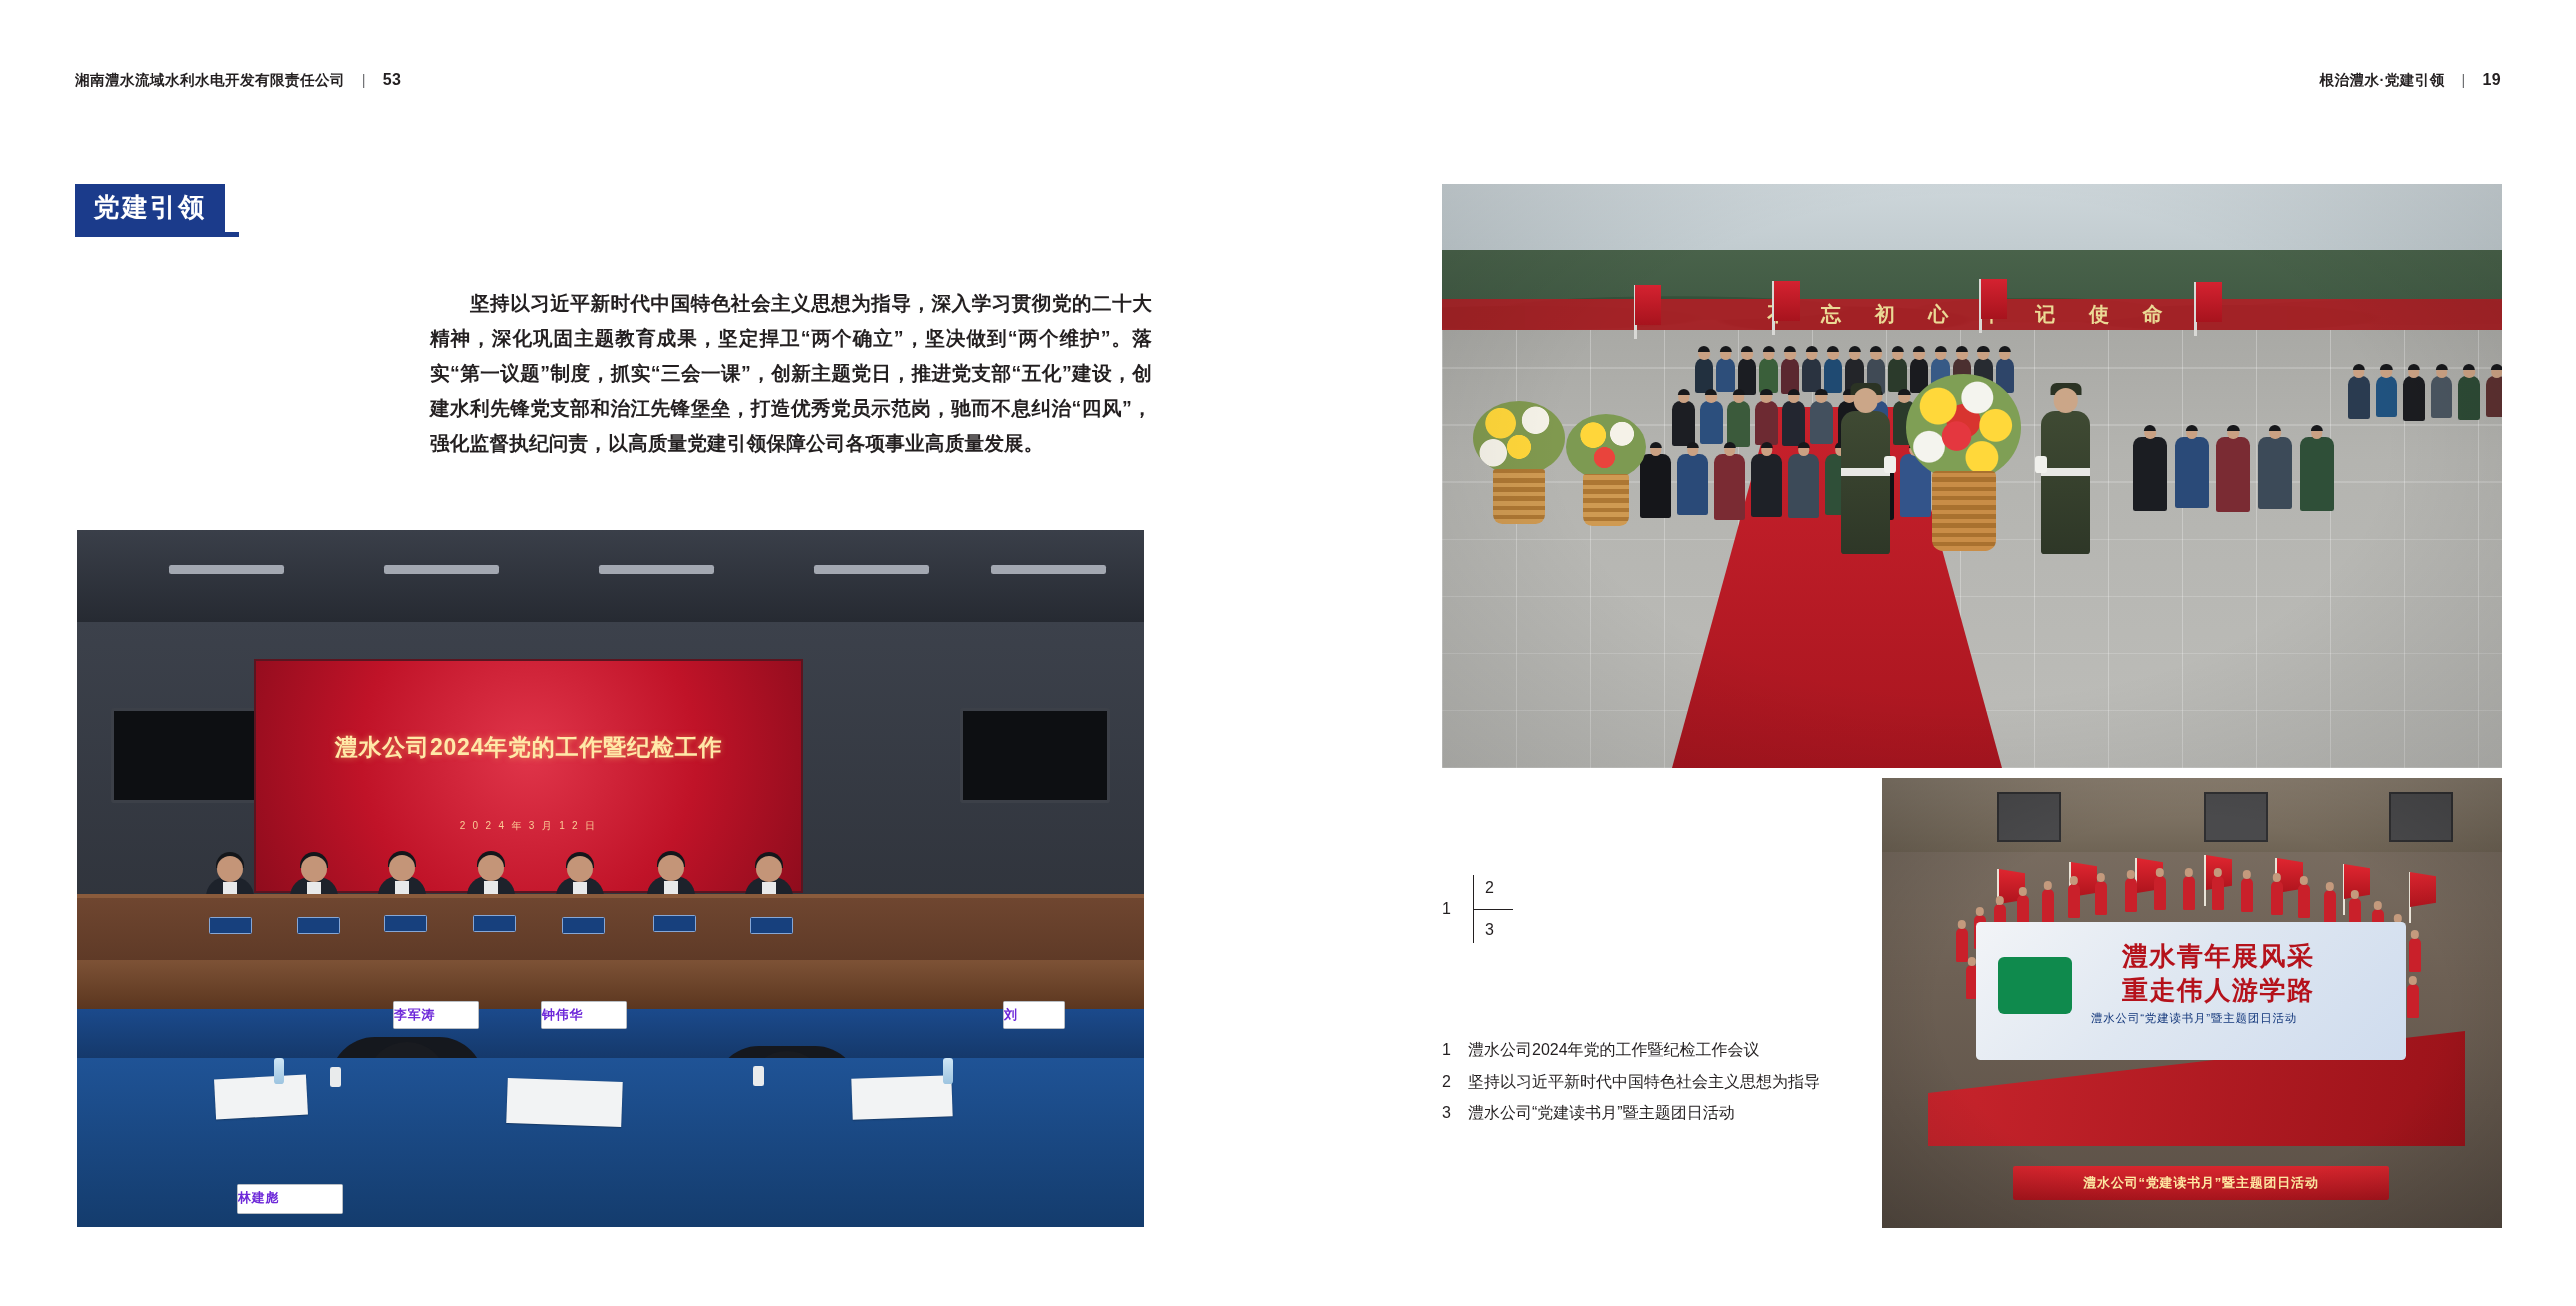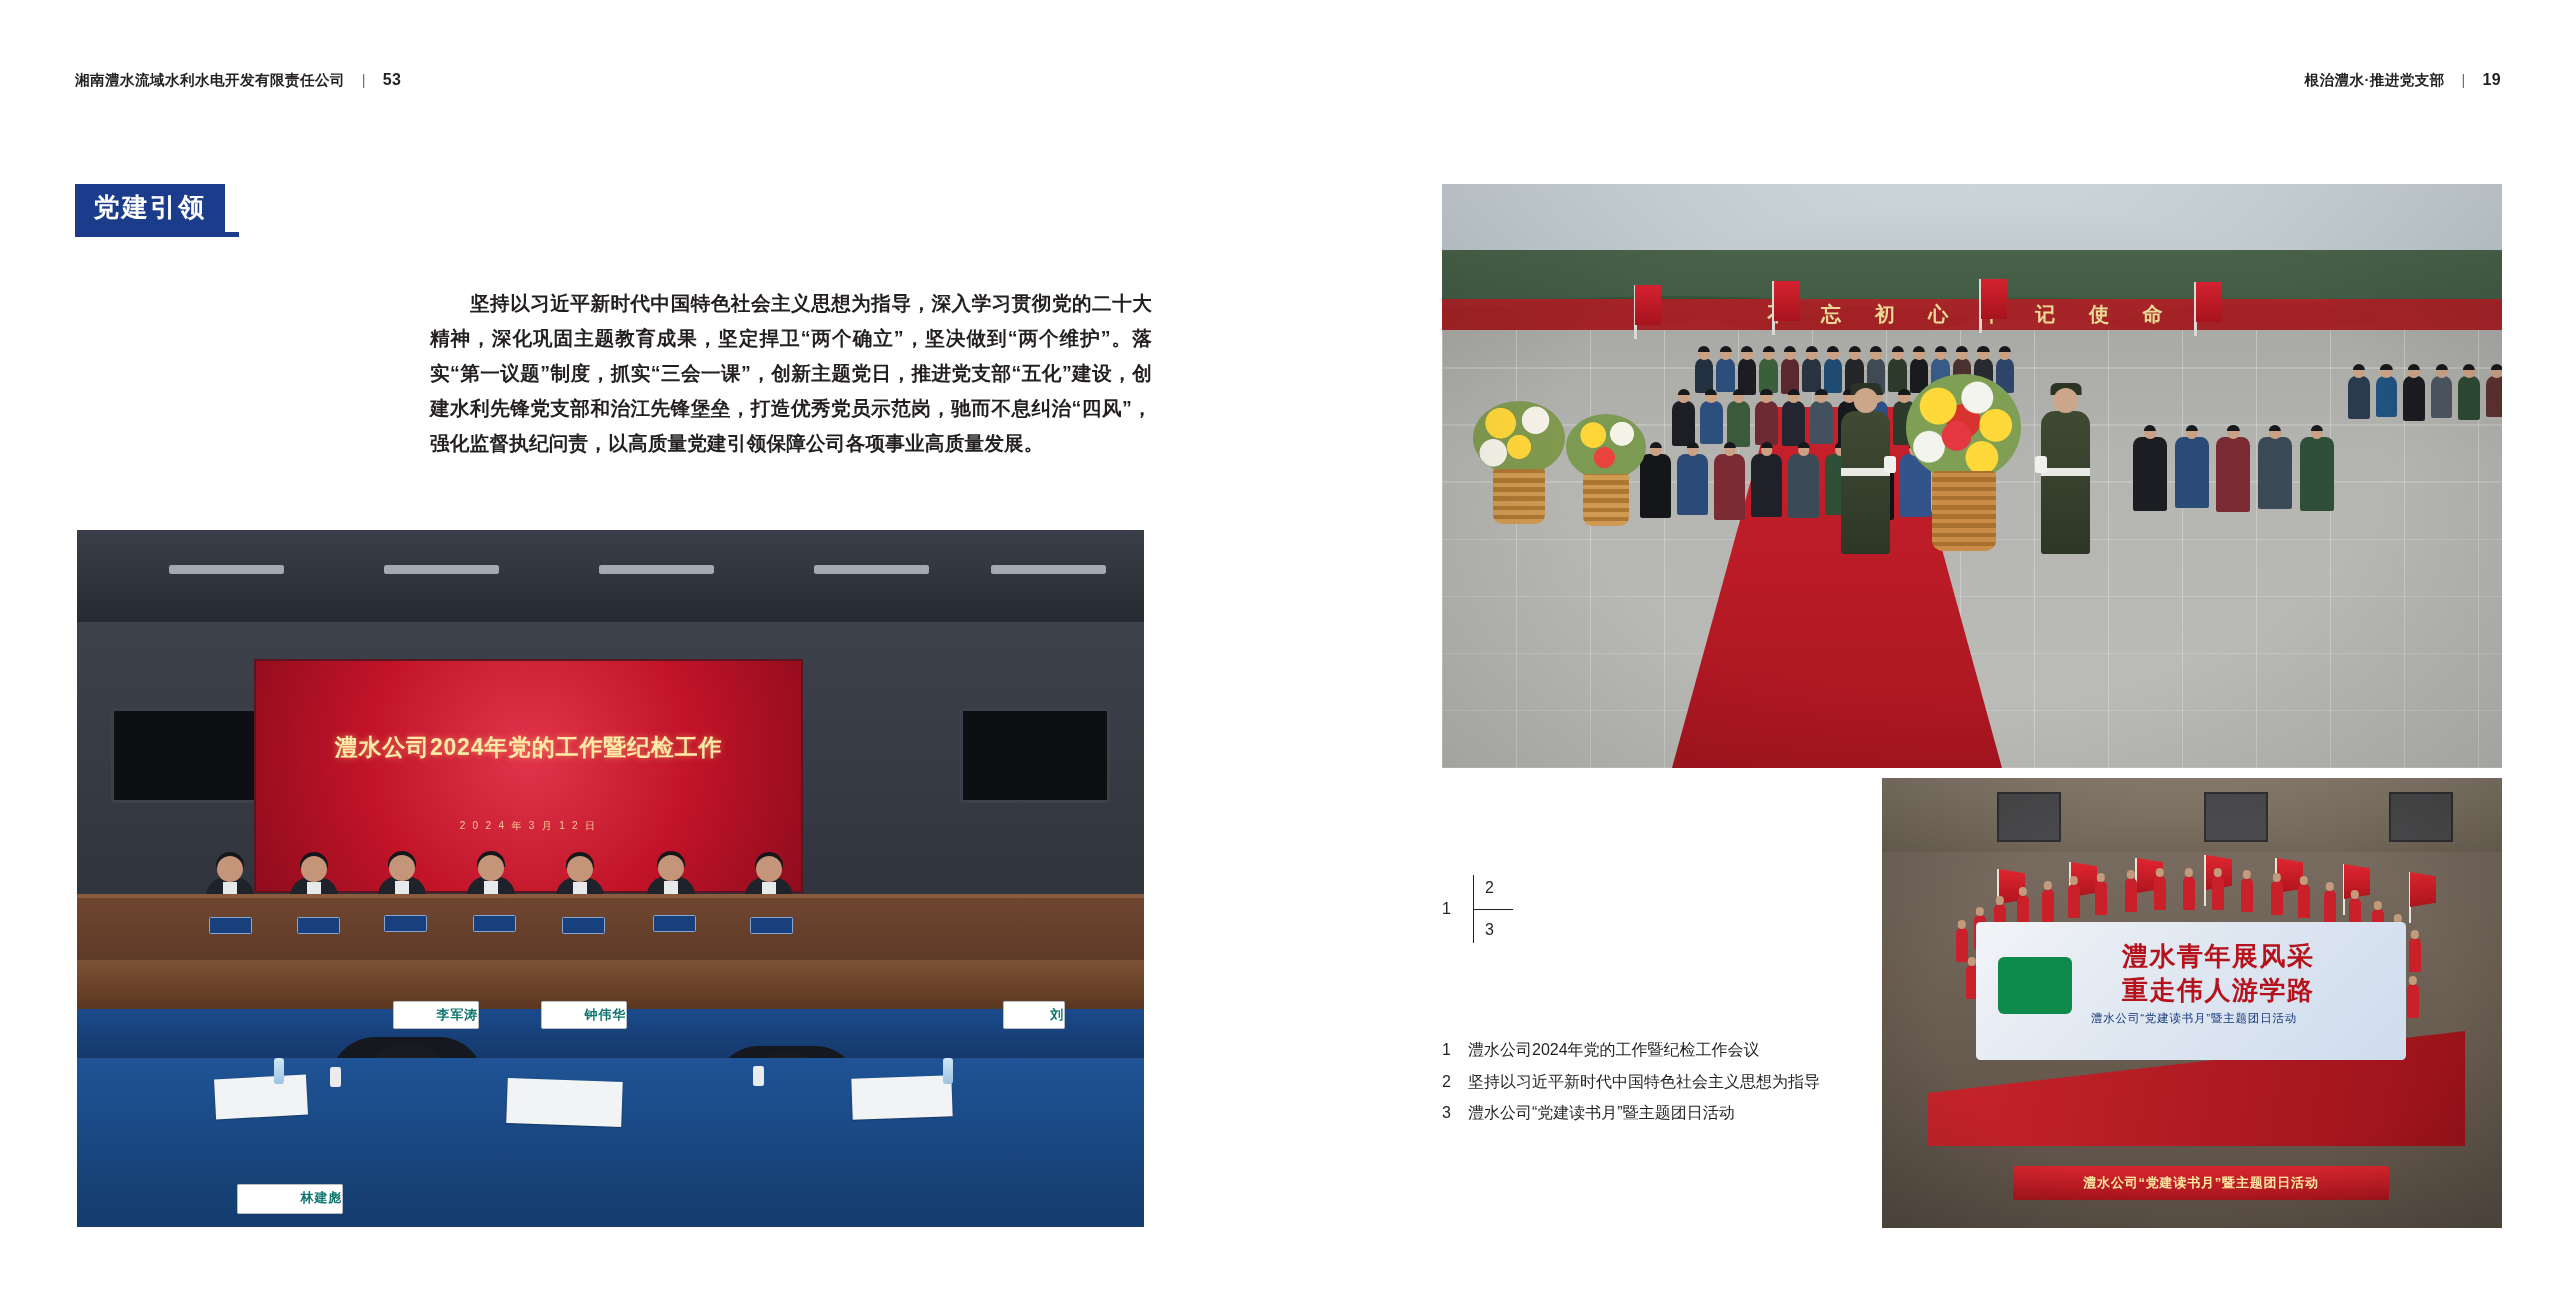--- a/index.html
+++ b/index.html
@@ -278,24 +278,24 @@
   .bigback .bhead {
     position: absolute; left: 50%; top: 4.6px; transform: translateX(-50%);
     width: 57px; height: 51px; border-radius: 50% 50% 44% 44%;
     background: #191b20;
   }
   .placard {
     position: absolute;
     background: #ffffff;
     border: 0.8px solid #b9bec4;
     border-radius: 1.5px;
-    color: #0f766e;
+    color: #6d28d9;
     font-size: 13px;
     font-weight: bold;
-    text-align: right;
+    text-align: left;
     line-height: 26px;
     letter-spacing: 0.8px;
   }
   .paper {
     position: absolute;
     background: #f2f3f4;
     box-shadow: 0 0.8px 1.5px rgba(0,0,0,.3);
   }
   .cup {
     position: absolute;
@@ -519,21 +519,21 @@
 </head>
 <body>
 
 <div class="runhead runhead-left">
   <span>湘南澧水流域水利水电开发有限责任公司</span>
   <span class="sep">|</span>
   <span class="folio">53</span>
 </div>
 
 <div class="runhead runhead-right">
-  <span>根治澧水·推进党支部</span>
+  <span>根治澧水·党建引领</span>
   <span class="sep">|</span>
   <span class="folio">19</span>
 </div>
 
 <div class="section-badge">党建引领</div>
 <div class="section-badge-underline"></div>
 
 <div class="body-copy">坚持以习近平新时代中国特色社会主义思想为指导，深入学习贯彻党的二十大精神，深化巩固主题教育成果，坚定捍卫“两个确立”，坚决做到“两个维护”。落实“第一议题”制度，抓实“三会一课”，创新主题党日，推进党支部“五化”建设，创建水利先锋党支部和治江先锋堡垒，打造优秀党员示范岗，驰而不息纠治“四风”，强化监督执纪问责，以高质量党建引领保障公司各项事业高质量发展。</div>
 
 <div class="photo" id="photo-1">

